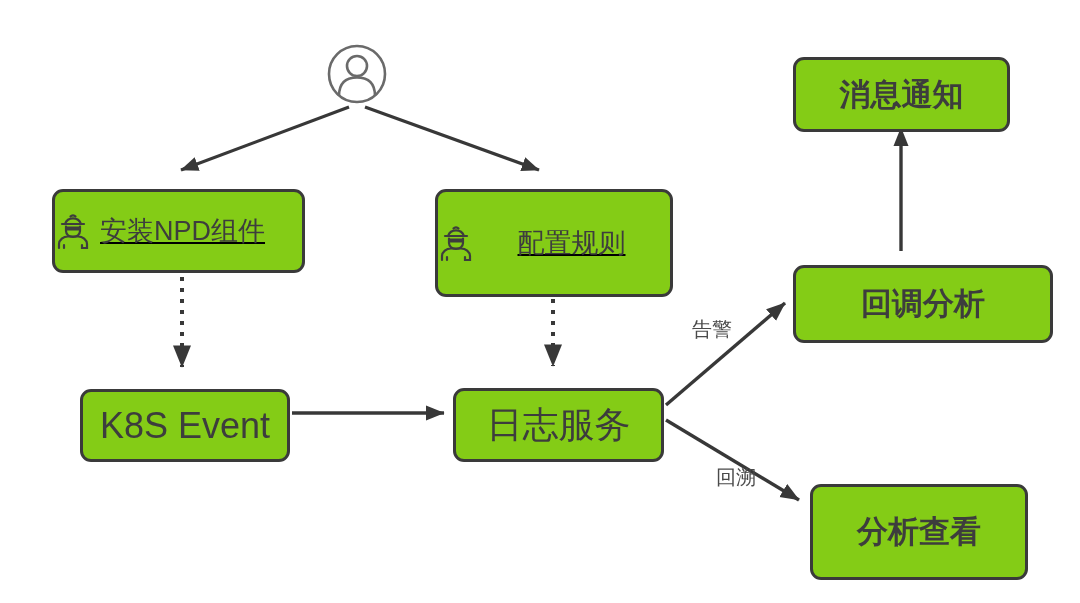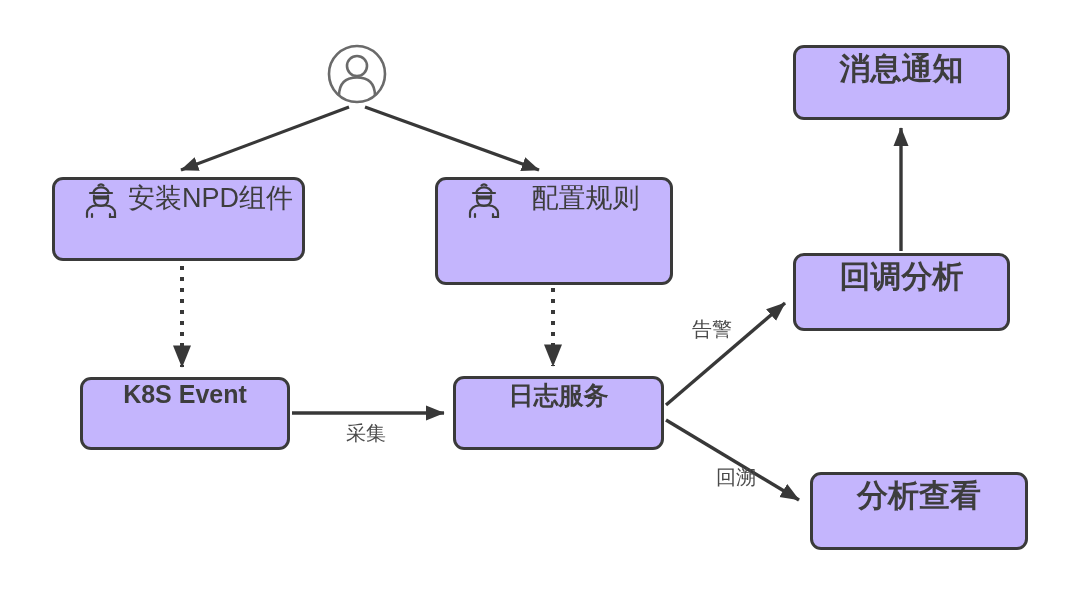--- a/index.html
+++ b/index.html
@@ -18,48 +18,51 @@
   .edges-layer {
     position: absolute;
     left: 0; top: 0;
     width: 1080px; height: 603px;
     z-index: 1;
   }
   .node {
     position: absolute;
     z-index: 2;
     box-sizing: border-box;
-    background: #c4b5fd;
+    background: #84cc16;
     border: 3.5px solid #3a3a3a;
     border-radius: 11px;
     display: flex;
+    align-items: center;
     justify-content: center;
+    margin-top: 12px;
   }
   .node .box-label {
     color: #3d3d3d;
     white-space: nowrap;
   }
   .label-regular {
     font-size: 27px;
     font-weight: 400;
     color: #4a4a4a;
   }
   .label-bold {
-    font-size: 25px;
-    font-weight: 700;
+    font-size: 36px;
+    font-weight: 400;
     color: #363636;
   }
   .label-bold-lg {
     font-size: 31px;
     font-weight: 700;
     color: #363636;
   }
   .node-with-icon {
     justify-content: flex-start;
-    padding-left: 28px;
+    padding-left: 0;
+    text-decoration: underline;
   }
   .worker-svg {
     flex: 0 0 auto;
     margin-right: 9px;
   }
   .center-rest {
     flex: 1;
     text-align: center;
     padding-right: 10px;
   }
@@ -139,25 +142,24 @@
   </div>
 
   <div class="node" style="left:453px; top:376px; width:211px; height:74px;">
     <span class="box-label label-bold">日志服务</span>
   </div>
 
   <div class="node" style="left:793px; top:45px; width:217px; height:75px;">
     <span class="box-label label-bold-lg">消息通知</span>
   </div>
 
-  <div class="node" style="left:793px; top:253px; width:217px; height:78px;">
+  <div class="node" style="left:793px; top:253px; width:260px; height:78px;">
     <span class="box-label label-bold-lg">回调分析</span>
   </div>
 
-  <div class="node" style="left:810px; top:472px; width:218px; height:78px;">
+  <div class="node" style="left:810px; top:472px; width:218px; height:96px;">
     <span class="box-label label-bold-lg">分析查看</span>
   </div>
 
-  <div class="edge-label" style="left:330px; top:420px; width:72px;">采集</div>
   <div class="edge-label" style="left:674px; top:316px; width:76px;">告警</div>
   <div class="edge-label" style="left:684px; top:464px; width:72px;text-align:right;">回溯</div>
 
 </div>
 
 </body></html>

